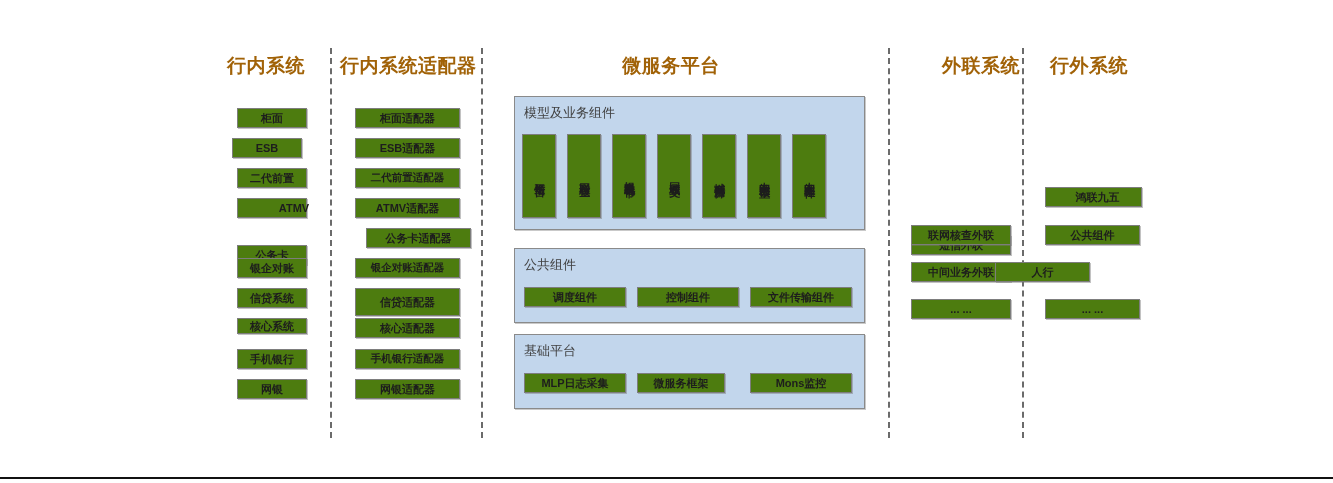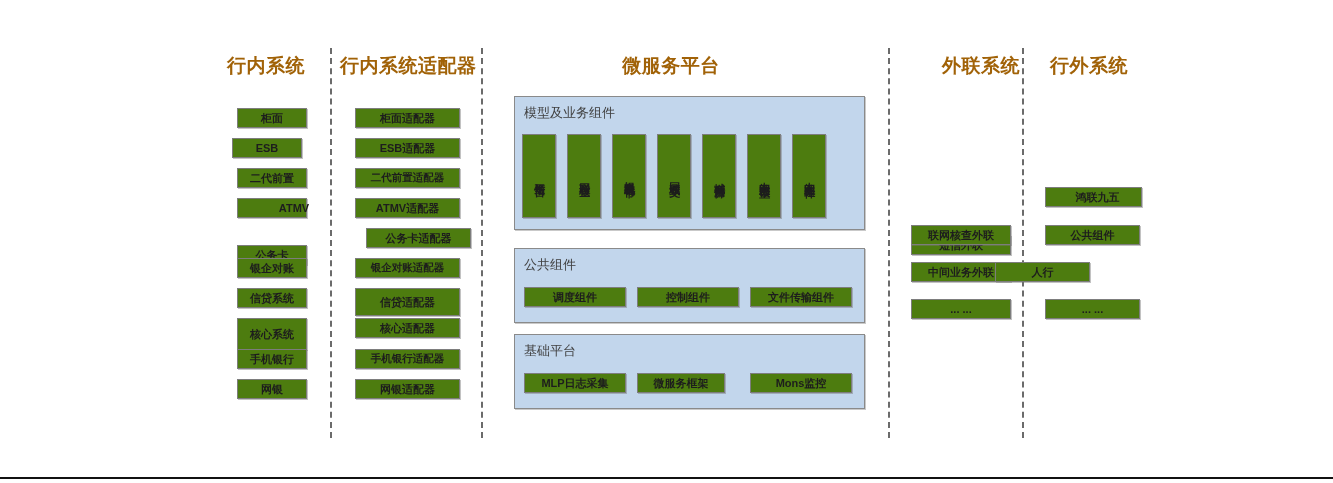--- a/index.html
+++ b/index.html
@@ -107,21 +107,21 @@
   <div class="col-title" style="left:894px; top:53px; width:126px;text-align:right;">外联系统</div>
   <div class="col-title" style="left:1026px; top:53px; width:126px;">行外系统</div>
 
   <div class="node" style="left:237px; top:108px; width:70px; height:20px;">柜面</div>
   <div class="node" style="left:232px; top:138px; width:70px; height:20px;">ESB</div>
   <div class="node" style="left:237px; top:168px; width:70px; height:20px;">二代前置</div>
   <div class="node" style="left:237px; top:198px; width:70px; height:20px;padding-left:44px;">ATMV</div>
   <div class="node" style="left:237px; top:228px; width:70px; height:20px;margin-top:17px;">公务卡</div>
   <div class="node" style="left:237px; top:258px; width:70px; height:20px;">银企对账</div>
   <div class="node" style="left:237px; top:288px; width:70px; height:20px;">信贷系统</div>
-  <div class="node" style="left:237px; top:318px; width:70px; height:32px;">核心系统</div>
+  <div class="node" style="left:237px; top:318px; width:70px; height:16px;">核心系统</div>
   <div class="node" style="left:237px; top:349px; width:70px; height:20px;">手机银行</div>
   <div class="node" style="left:237px; top:379px; width:70px; height:20px;">网银</div>
 
   <div class="node" style="left:355px; top:108px; width:105px; height:20px;">柜面适配器</div>
   <div class="node" style="left:355px; top:138px; width:105px; height:20px;">ESB适配器</div>
   <div class="node small" style="left:355px; top:168px; width:105px; height:20px;">二代前置适配器</div>
   <div class="node" style="left:355px; top:198px; width:105px; height:20px;">ATMV适配器</div>
   <div class="node" style="left:366px; top:228px; width:105px; height:20px;">公务卡适配器</div>
   <div class="node small" style="left:355px; top:258px; width:105px; height:20px;">银企对账适配器</div>
   <div class="node" style="left:355px; top:288px; width:105px; height:28px;">信贷适配器</div>

